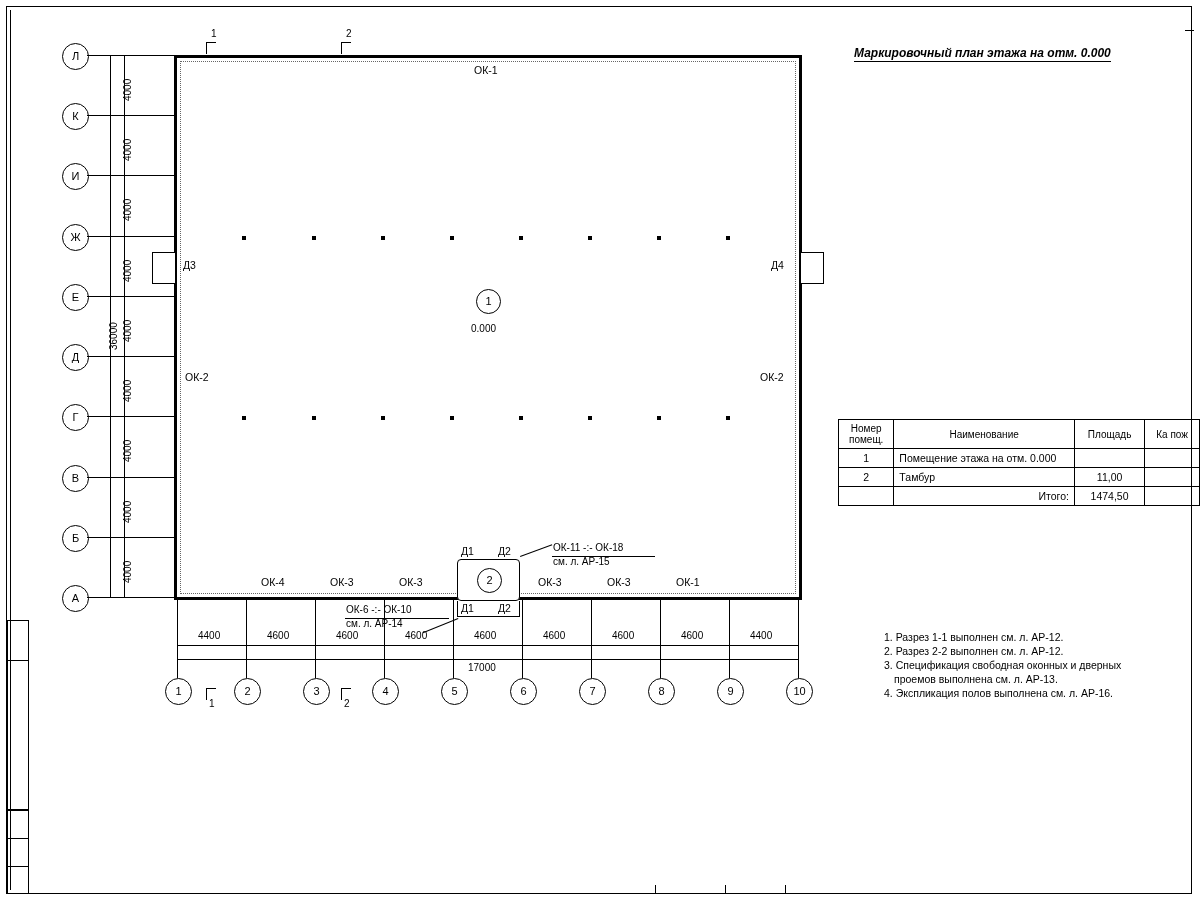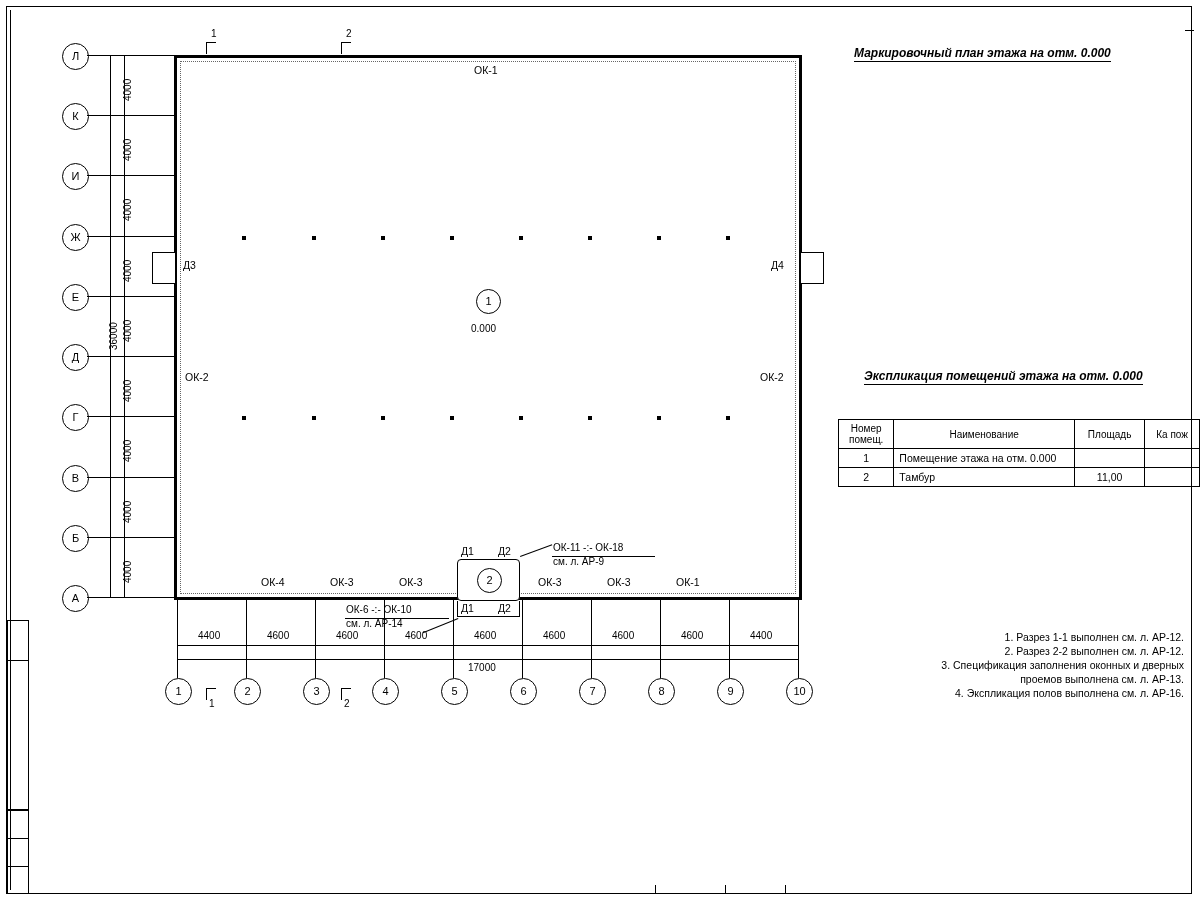--- a/index.html
+++ b/index.html
@@ -136,21 +136,21 @@
   .c-cat  { width: 48px; text-align: center; }
   .total-lbl { text-align: right; }
 
   .notes {
     position: absolute;
     left: 884px; top: 630px;
     font-size: 10.5px;
     line-height: 14px;
     width: 300px;
   }
-  .notes div { white-space: nowrap; text-align: right; }
+  .notes div { white-space: nowrap; }
   .notes .cont { padding-left: 10px; }
   .lead-lbl {
     position: absolute;
     font-size: 10px;
     white-space: nowrap;
   }
   .lbl-wall {
     position: absolute;
     font-size: 10.5px;
     white-space: nowrap;
@@ -344,29 +344,28 @@
   <div class="lbl-wall" style="left:261px; top:576px;">ОК-4</div>
   <div class="lbl-wall" style="left:330px; top:576px;">ОК-3</div>
   <div class="lbl-wall" style="left:399px; top:576px;">ОК-3</div>
   <div class="lbl-wall" style="left:538px; top:576px;">ОК-3</div>
   <div class="lbl-wall" style="left:607px; top:576px;">ОК-3</div>
   <div class="lbl-wall" style="left:676px; top:576px;">ОК-1</div>
 
   <div class="ln" style="left:520px; top:556px; width:34px; height:1px; transform:rotate(-20deg); transform-origin:0 0;"></div>
   <div class="ln" style="left:552px; top:556px; width:103px; height:1px;"></div>
   <div class="lead-lbl" style="left:553px; top:542px;">ОК-11 -:- ОК-18</div>
-  <div class="lead-lbl" style="left:553px; top:556px;">см. л. АР-9</div>
+  <div class="lead-lbl" style="left:553px; top:556px;">см. л. АР-15</div>
 
   <div class="ln" style="left:420px; top:618px; width:38px; height:1px; transform:rotate(-22deg); transform-origin:100% 0;"></div>
   <div class="ln" style="left:345px; top:618px; width:104px; height:1px;"></div>
   <div class="lead-lbl" style="left:346px; top:604px;">ОК-6 -:- ОК-10</div>
   <div class="lead-lbl" style="left:346px; top:618px;">см. л. АР-14</div>
 
   <div class="panel-title" style="left:854px; top:34px;margin-top:12px;">Маркировочный план этажа на отм. 0.000</div>
-  <div class="panel-title" style="left:864px; top:369px;">Экспликация помещений этажа на отм. 0.000</div>
 
   <table class="expl">
     <thead>
       <tr>
         <th class="c-num">Номер помещ.</th>
         <th class="c-name">Наименование</th>
         <th class="c-area">Площадь</th>
         <th class="c-cat">Ка пож</th>
       </tr>
     </thead>
@@ -376,24 +375,30 @@
         <td class="c-name">Помещение этажа на отм. 0.000</td>
         <td class="c-area"></td>
         <td class="c-cat"></td>
       </tr>
       <tr>
         <td class="c-num">2</td>
         <td class="c-name">Тамбур</td>
         <td class="c-area">11,00</td>
         <td class="c-cat"></td>
       </tr>
+      <tr>
+        <td class="c-num"></td>
+        <td class="c-name total-lbl">Итого:</td>
+        <td class="c-area">1474,50</td>
+        <td class="c-cat"></td>
+      </tr>
     </tbody>
   </table>
 
   <div class="notes">
     <div><span>1.</span> <span>Разрез 1-1 выполнен см. л. АР-12.</span></div>
     <div><span>2.</span> <span>Разрез 2-2 выполнен см. л. АР-12.</span></div>
-    <div><span>3.</span> <span>Спецификация заполнения оконных и дверных</span></div>
+    <div><span>3.</span> <span>Спецификация свободная оконных и дверных</span></div>
     <div class="cont">проемов выполнена см. л. АР-13.</div>
     <div><span>4.</span> <span>Экспликация полов выполнена см. л. АР-16.</span></div>
   </div>
 
 </div>
 
 </body></html>

